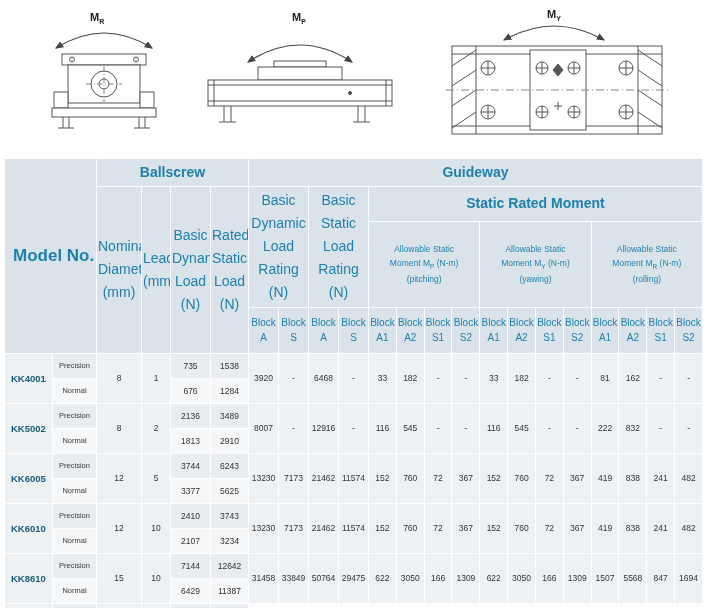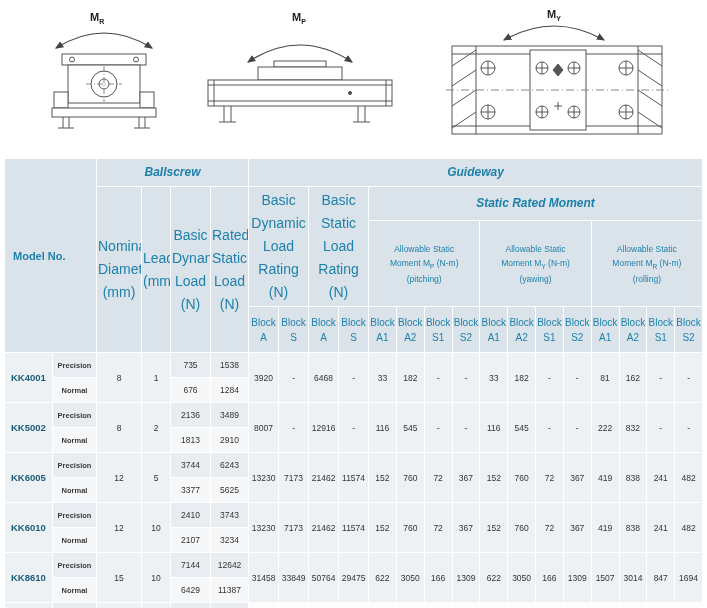--- a/index.html
+++ b/index.html
@@ -19,36 +19,36 @@
   svg text { font-family:"Liberation Sans", sans-serif; }
 
   
   table { border-collapse:collapse; table-layout:fixed; width:699px; margin-left:4px; }
   th, td { border:1px solid #fff; text-align:center; vertical-align:middle; overflow:hidden; }
 
   thead th {
     background:#dbe3ea; color:#1e81ab; font-weight:normal;
     font-size:14px; line-height:1.65; padding:2px 1px;
   }
-  thead th.group { font-size:12px; font-weight:bold;font-style:italic; }
+  thead th.group { font-size:14px; font-weight:bold; }
   thead th.moment-group { font-size:8.5px;margin-left:9px; }
   thead th.block-cell { font-size:10px; line-height:1.5; }
-  thead th.model-header { font-size:11px; font-weight:bold; text-align:left; padding-left:8px; }
+  thead th.model-header { font-size:17px; font-weight:bold; text-align:left; padding-left:8px; }
   .hr1 { height:28px; } .hr2 { height:28px; } .hr3 { height:70px; } .hr4 { height:46px; }
 
   tbody tr { height:25px; }
   tbody td, tbody th { font-size:8.5px; color:#333; }
   .model-cell {
     background:#eef1f4; color:#1a5c7a; font-weight:bold; font-size:9.5px;
     text-align:left; padding-left:6px;margin-top:16px;
   }
   .merged-cell { background:#eef1f4; }
   .row-p .type-cell, .row-p .val-cell { background:#e9edf1; }
   .row-n .type-cell, .row-n .val-cell { background:#f5f7f9;margin-top:12px; }
-  .type-cell { font-weight:bold; font-size:7.5px; color:#3a3a3a; }
+  .type-cell { font-weight:normal; font-size:7.5px; color:#3a3a3a; }
   .empty-cell { background:#fdfdfd; }
   sub { font-size:6.5px; }
 </style>
 </head>
 <body>
 
 <div class="page">
 
   <div class="diagrams">
 
@@ -393,21 +393,21 @@
           <td class="merged-cell" rowspan="2">29475</td>
           <td class="merged-cell" rowspan="2">622</td>
           <td class="merged-cell" rowspan="2">3050</td>
           <td class="merged-cell" rowspan="2">166</td>
           <td class="merged-cell" rowspan="2">1309</td>
           <td class="merged-cell" rowspan="2">622</td>
           <td class="merged-cell" rowspan="2">3050</td>
           <td class="merged-cell" rowspan="2">166</td>
           <td class="merged-cell" rowspan="2">1309</td>
           <td class="merged-cell" rowspan="2">1507</td>
-          <td class="merged-cell" rowspan="2">3014</td>
+          <td class="merged-cell" rowspan="2">5568</td>
           <td class="merged-cell" rowspan="2">847</td>
           <td class="merged-cell" rowspan="2">1694</td>
         </tr>
         <tr class="row-n">
           <td class="type-cell">Normal</td>
           <td class="val-cell">6429</td>
           <td class="val-cell">11387</td>
         </tr>
         <tr class="row-p">
           <th class="model-cell"></th>

